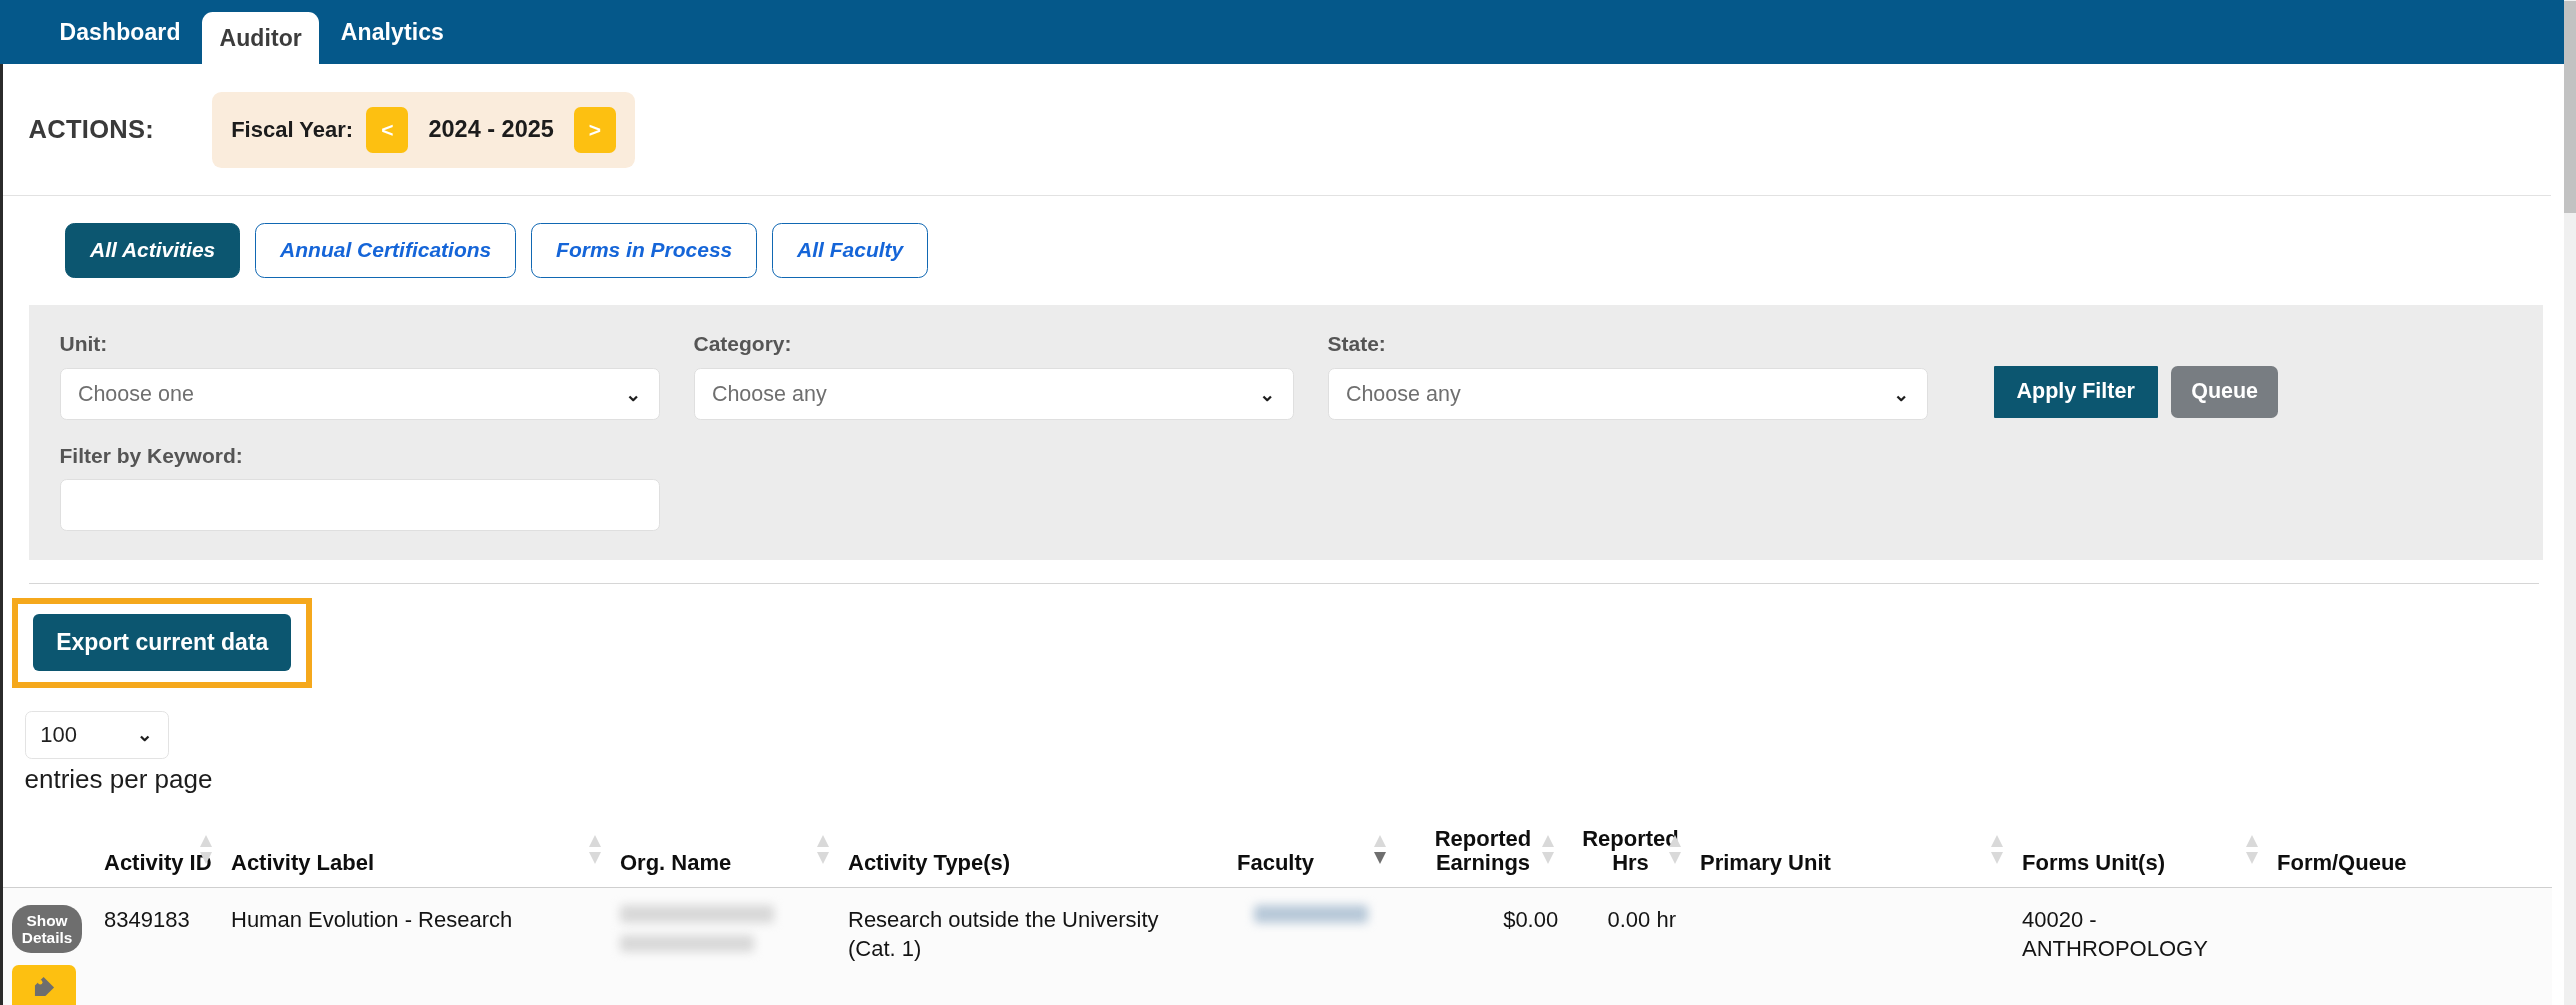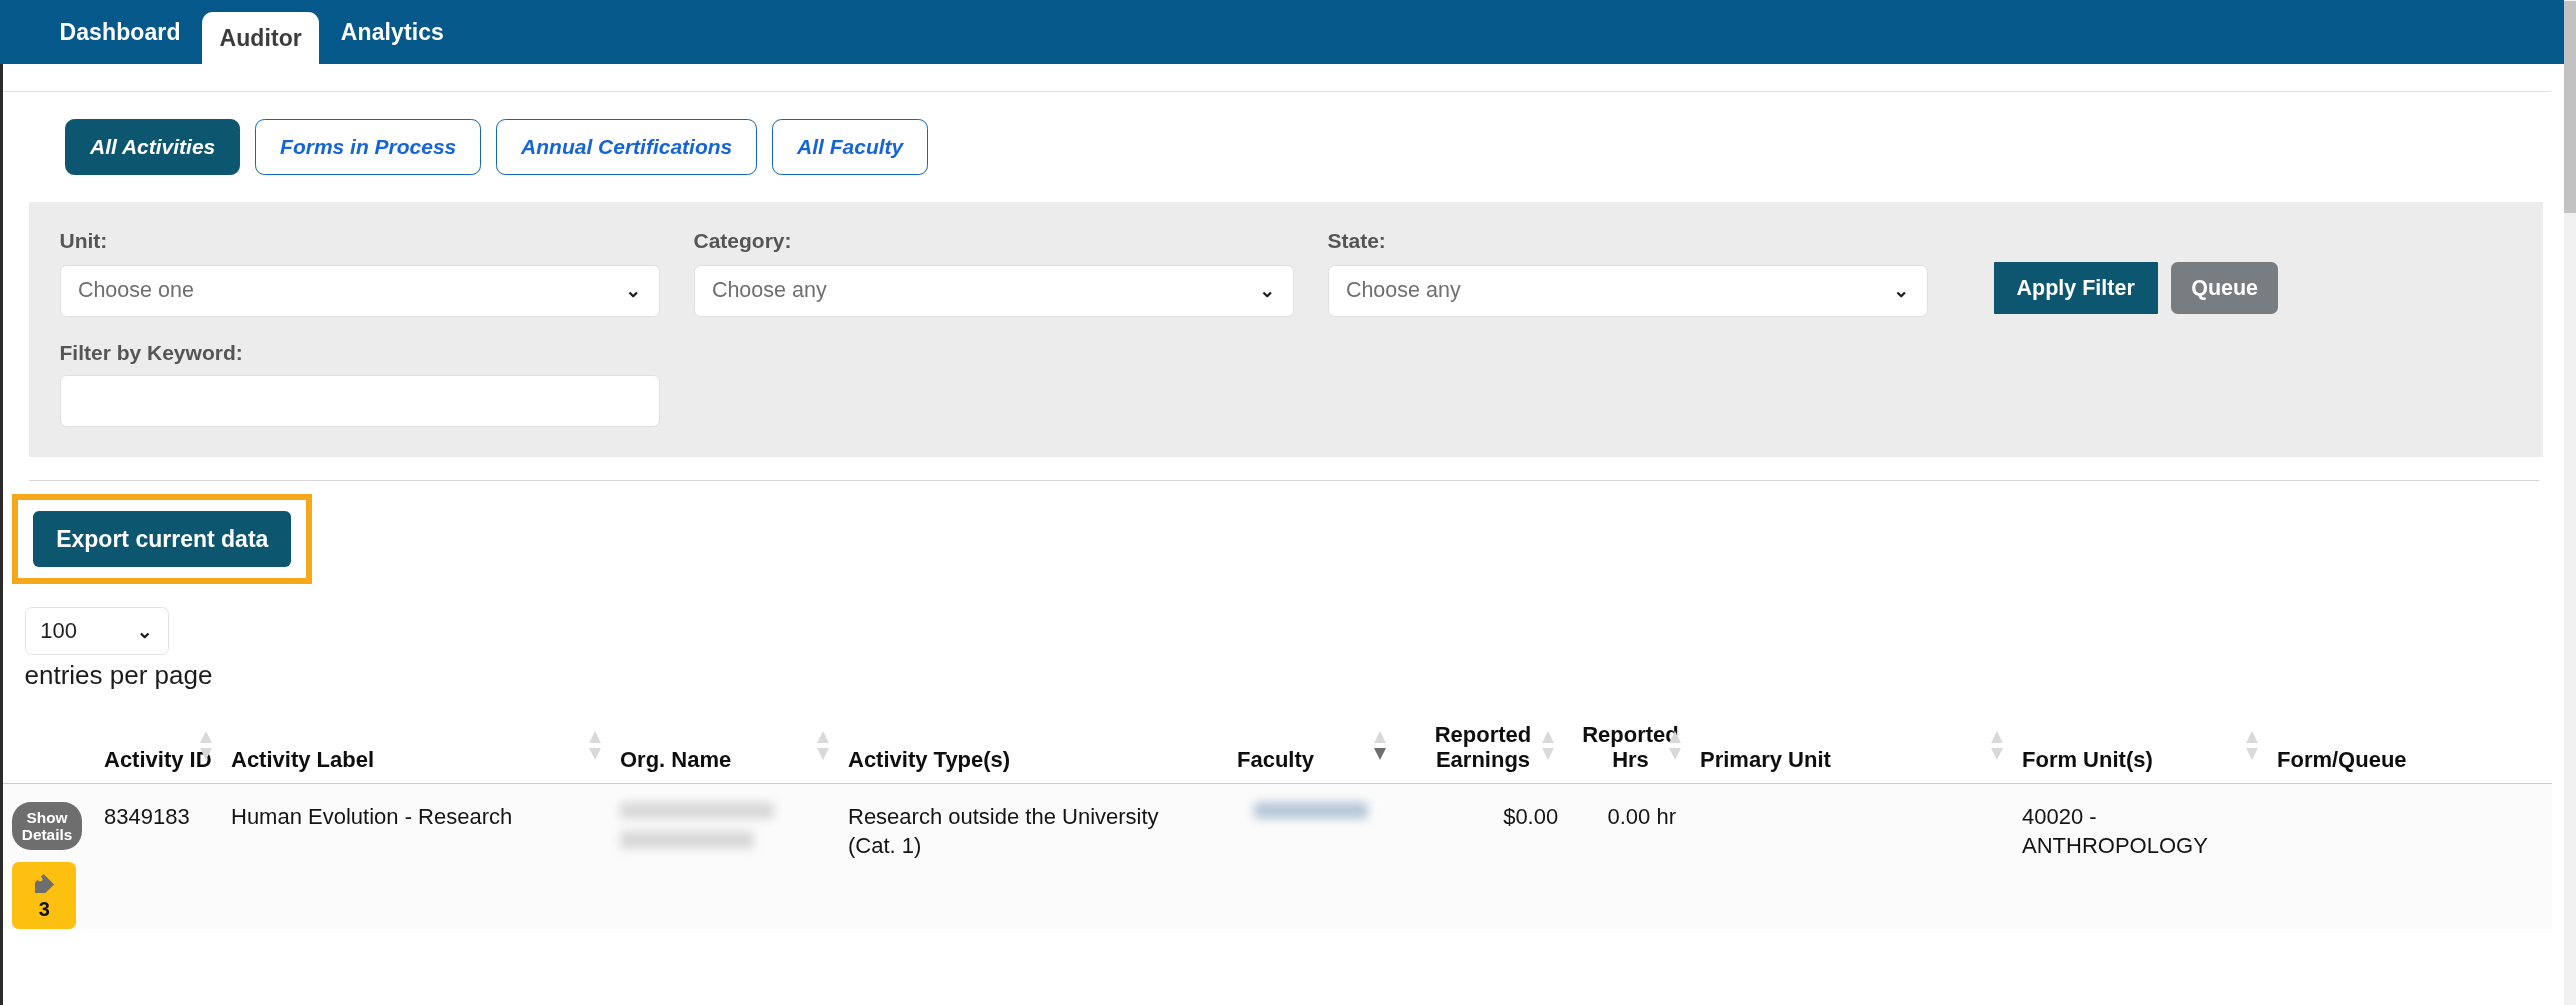--- a/index.html
+++ b/index.html
@@ -232,28 +232,38 @@
     <div class="nav-tabs">
       <div class="nav-tab">Dashboard</div>
       <div class="nav-tab active">Auditor</div>
       <div class="nav-tab">Analytics</div>
     </div>
   </div>
 
   <div class="content">
 
     
+    <div class="actions-row">
+      <div class="actions-label">ACTIONS:</div>
+
+      <div class="fy-box">
+        <span class="fy-label">Fiscal Year:</span>
+        <button class="fy-btn">&lt;</button>
+        <span class="fy-value">2024 - 2025</span>
+        <button class="fy-btn">&gt;</button>
+      </div>
+    </div>
 
     <div class="hr-light"></div>
 
     
     <div class="pill-row">
       <div class="pill active">All Activities</div>
+      <div class="pill">Annual Certifications</div>
       <div class="pill">Forms in Process</div>
-      <div class="pill">Annual Certifications</div>
       <div class="pill">All Faculty</div>
     </div>
 
     
     <div class="filter-panel">
       <div class="filter-grid">
 
         <div class="fgroup unit">
           <span class="flabel">Unit:</span>
           <div class="select-box">
@@ -371,21 +381,21 @@
               </span>
             </th>
             <th>
               <span class="thtext">Primary Unit</span>
               <span class="sorter">
                 <i class="up"></i>
                   <i class="down"></i>
               </span>
             </th>
             <th>
-              <span class="thtext">Form Unit(s)</span>
+              <span class="thtext">Forms Unit(s)</span>
               <span class="sorter">
                 <i class="up"></i>
                   <i class="down"></i>
               </span>
             </th>
             <th>
               <span class="thtext">Form/Queue</span>
             </th>
           </tr>
         </thead>

